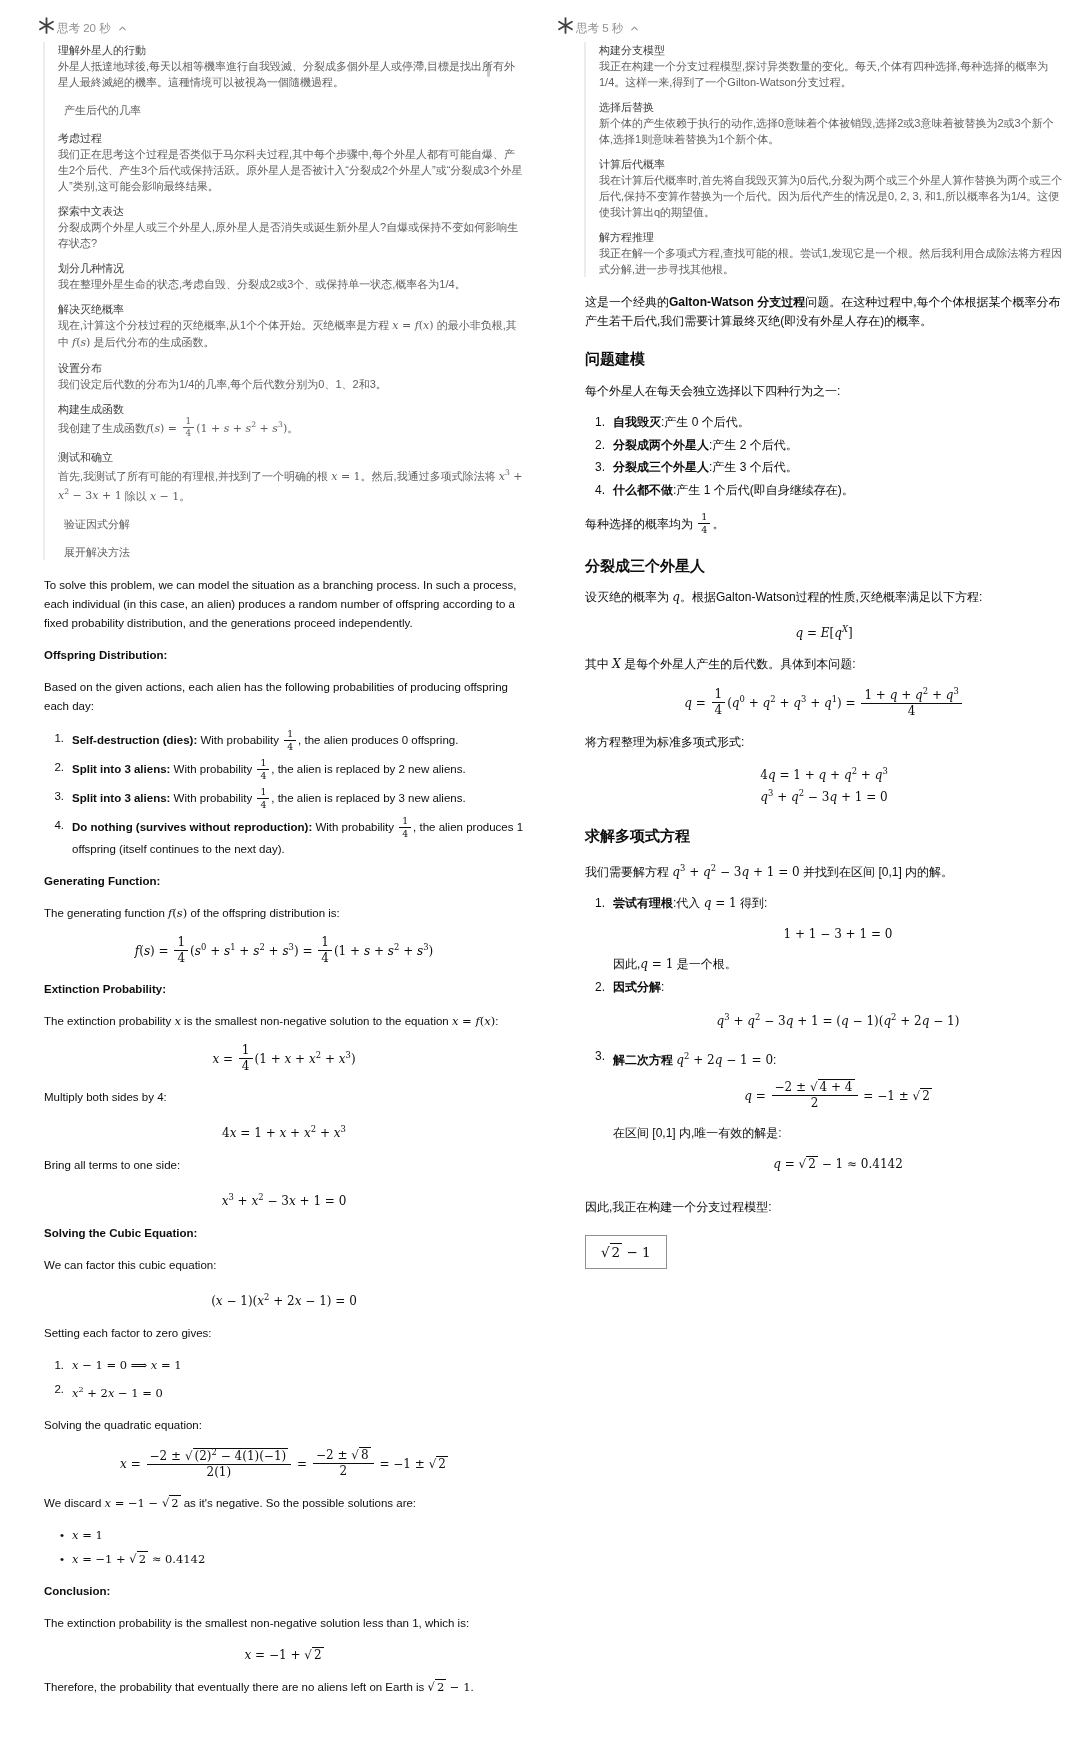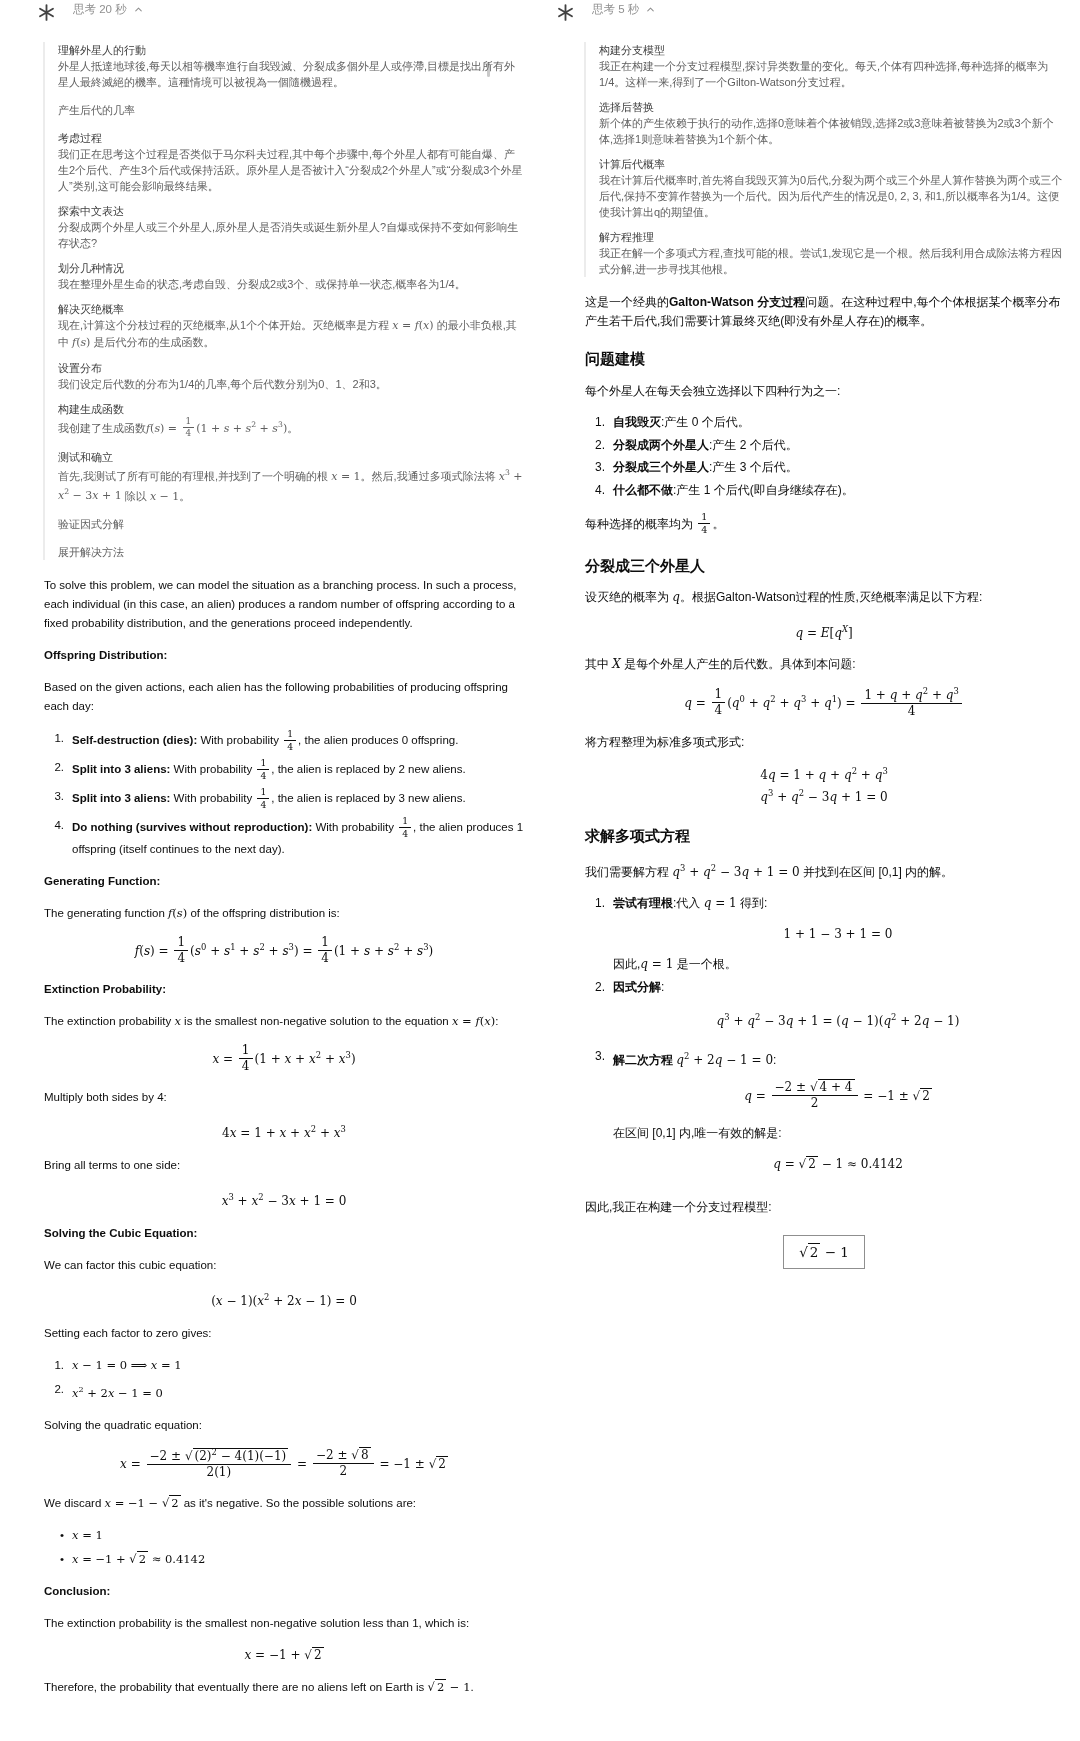--- a/index.html
+++ b/index.html
@@ -3,35 +3,35 @@
 <meta charset="utf-8">
 <style>
   *{box-sizing:border-box}
   body{margin:0;background:#fff}
   .page{position:relative;width:1080px;height:1741px;background:#fff;overflow:hidden;
         font-family:"Liberation Sans","DejaVu Sans",sans-serif;color:#0d0d0d}
   .col{position:absolute;top:0;height:100%}
   .col-left{left:0;width:540px;padding-right:16px}
   .col-right{left:540px;width:540px;padding-right:17px}
 
-  .chead{display:flex;align-items:flex-start;gap:16px;height:34px;margin-top:2px}
+  .chead{display:flex;align-items:flex-end;height:34px;margin-top:2px}
   .col-left .chead{padding-left:36px}
   .col-right .chead{padding-left:15px}
   .think-toggle{display:flex;align-items:center;gap:6px;background:none;border:none;
         color:#8f8f8f;font-size:11.5px;font-family:inherit;cursor:pointer;padding:0}
   .logo{color:#424242}
 
   .cbody-left{padding-left:44px}
   .cbody-right{padding-left:45px}
 
   .think{border-left:2px solid #ececec;padding-left:13px;margin:6px 0 16px -1px;
          font-size:11px;line-height:16px;color:#5f5f5f}
   .tsec{margin-bottom:9px}
   .tt{font-weight:400;color:#3d3d3d}
-  .tplain{margin:12px 0;color:#5f5f5f}
+  .tplain{margin:12px 6px;color:#5f5f5f}
 
   .ans{color:#0d0d0d}
   .ans-en{font-size:11.5px;line-height:19px}
   .ans-zh{font-size:12px;line-height:18.5px}
   .ans p{margin:13px 0}
   .hd{font-weight:700}
   .hd2{font-size:15px;font-weight:700;margin:20px 0 12px}
 
   .olist{margin:10px 0}
   .oli{display:flex;margin:5px 0}
@@ -45,21 +45,21 @@
   sup{font-size:0.7em}
   fr{display:inline-flex;flex-direction:column;text-align:center;vertical-align:middle;
      line-height:1.25;font-size:0.8em;margin:0 2px;position:relative;top:-1px}
   .eq fr{font-size:1em}
   nu{border-bottom:1px solid currentColor;padding:0 3px}
   de{padding:0 3px}
   rt{white-space:nowrap}
   rd{border-top:1px solid currentColor;padding:0 2px}
   .eq-multi{line-height:1.7}
 
-  .boxed-wrap{text-align:center;margin:18px 0}
+  .boxed-wrap{margin:18px 0}
   .boxed{display:inline-block;border:1px solid #8f8f8f;padding:7px 15px;
          font-family:"DejaVu Serif",serif;font-size:13.5px}
   svg{display:block}
   .handle{position:absolute;left:487px;top:62px;width:3px;height:15px;background:#c9c9c9;border-radius:2px}
 </style>
 </head>
 <body>
 
 <div class="page">
   <div class="handle"></div>

